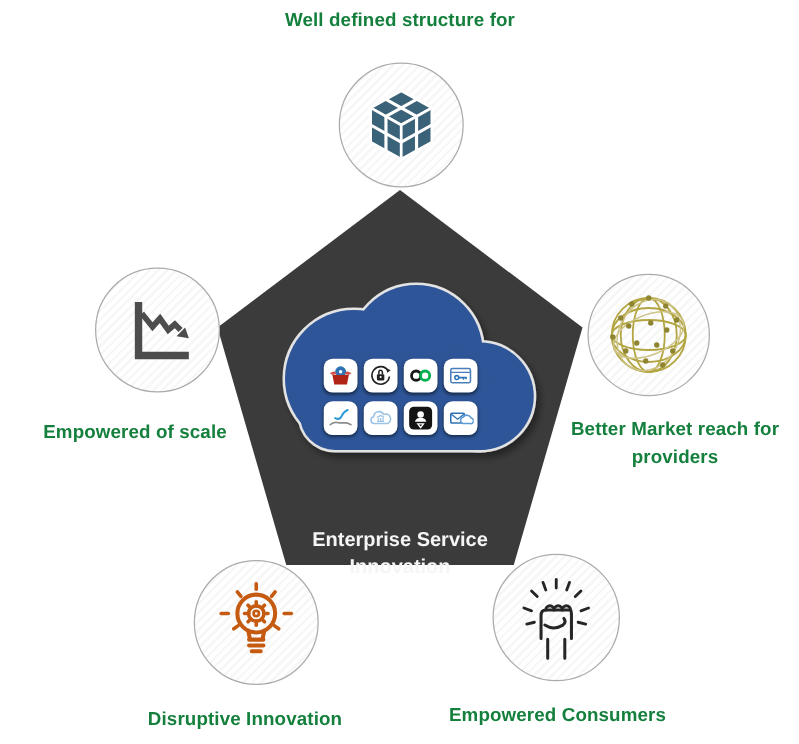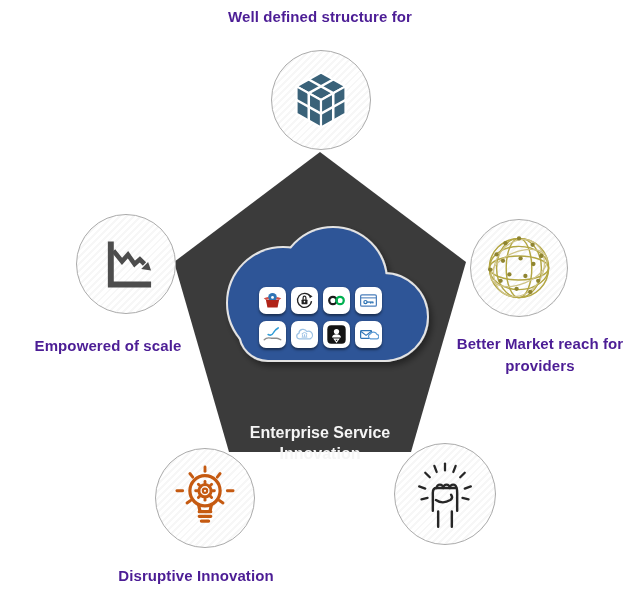--- a/index.html
+++ b/index.html
@@ -5,21 +5,21 @@
   html,body{margin:0;padding:0;background:#fff;}
   .canvas{position:relative;width:639px;height:595px;background:#ffffff;overflow:hidden;
           font-family:"Liberation Sans",sans-serif;}
   svg{display:block;}
   .base-svg{position:absolute;left:0;top:0;}
 
   .node-circle{position:absolute;border-radius:50%;background:#fff;
     border:1px solid #ababab;display:flex;align-items:center;justify-content:center;
     background-image:repeating-linear-gradient(135deg,rgba(0,0,0,0.03) 0 2px,transparent 2px 5px);}
 
-  .label{position:absolute;font-weight:bold;color:#4c1d95;font-size:15px;line-height:21px;
+  .label{position:absolute;font-weight:bold;color:#15803d;font-size:15px;line-height:21px;
     text-align:center;letter-spacing:0.1px;}
 
   .center-title{position:absolute;left:210px;top:377px;width:220px;text-align:center;
     color:#f5f5f5;font-weight:bold;font-size:16px;line-height:21px;margin-top:45px;}
 
   .tiles{position:absolute;left:259px;top:287px;width:124px;height:62px;}
   .tile{position:absolute;width:27px;height:27px;background:#fff;border-radius:7px;
     box-shadow:0 1.5px 2.5px rgba(0,0,0,0.45);display:flex;align-items:center;justify-content:center;}
   .t1{left:0;top:0}.t2{left:32px;top:0}.t3{left:64px;top:0}.t4{left:96px;top:0}
   .t5{left:0;top:34px}.t6{left:32px;top:34px}.t7{left:64px;top:34px}.t8{left:96px;top:34px}
@@ -245,14 +245,15 @@
 
   <div class="label" style="left:18px;top:335px;width:180px;">Empowered of scale</div>
 
   <div class="label" style="left:435px;top:333px;width:210px;line-height:22px;">
     <div>Better Market reach for</div>
     <div>providers</div>
   </div>
 
   <div class="label" style="left:96px;top:565px;width:200px;">Disruptive Innovation</div>
 
+  <div class="label" style="left:346px;top:562px;width:200px;">Empowered Consumers</div>
 
 </div>
 
 </body></html>

